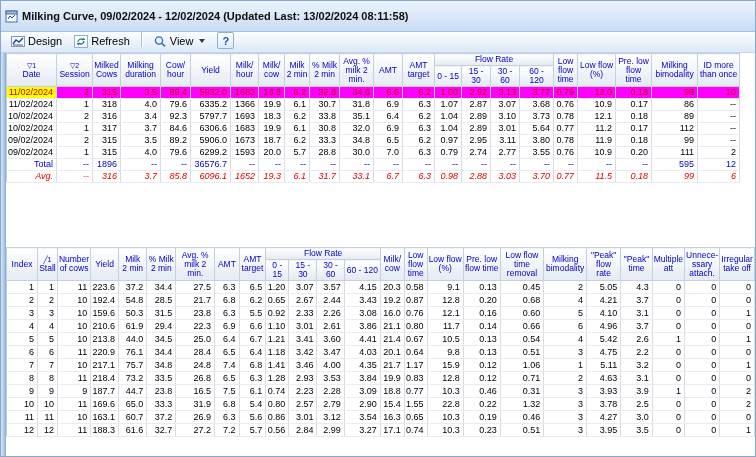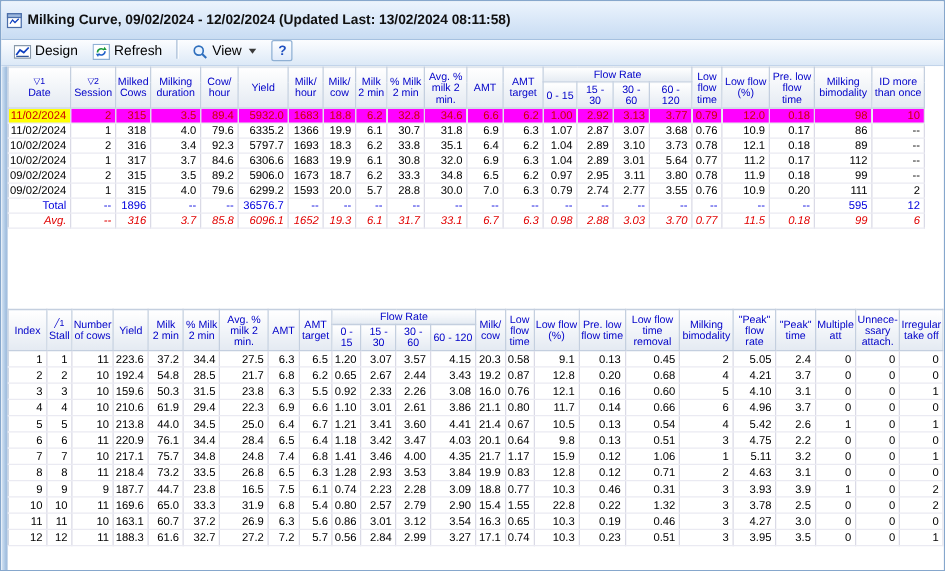--- a/index.html
+++ b/index.html
@@ -458,21 +458,21 @@
               <td>3.07</td>
               <td>3.57</td>
               <td>4.15</td>
               <td>20.3</td>
               <td>0.58</td>
               <td>9.1</td>
               <td>0.13</td>
               <td>0.45</td>
               <td>2</td>
               <td>5.05</td>
-              <td>2.4</td>
+              <td>4.3</td>
               <td>0</td>
               <td>0</td>
               <td>0</td>
             </tr>
             <tr>
               <td>2</td>
               <td>2</td>
               <td>10</td>
               <td>192.4</td>
               <td>54.8</td>

